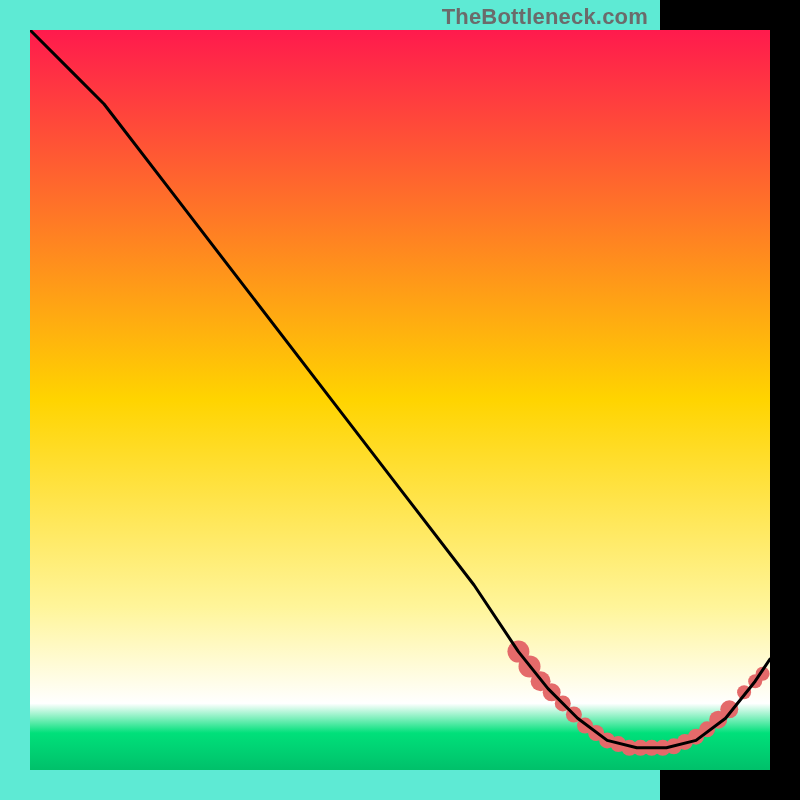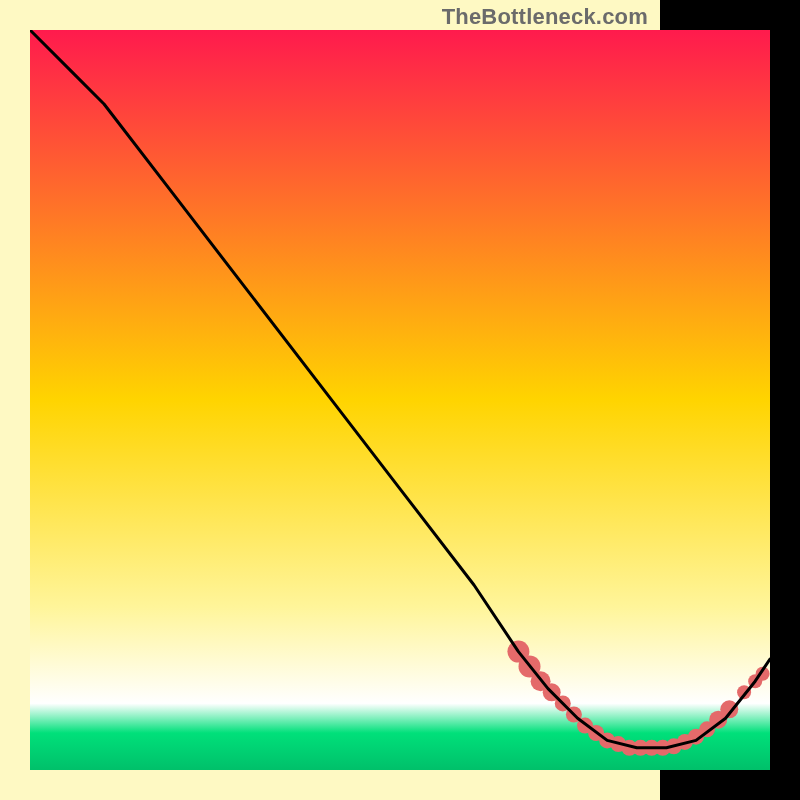--- a/index.html
+++ b/index.html
@@ -7,21 +7,21 @@
     padding: 0;
     width: 800px;
     height: 800px;
     background: #000000;
     overflow: hidden;
   }
   .outer {
     position: relative;
     width: 660px;
     height: 800px;
-    background: #fef9c3;
+    background: #5eead4;
     text-decoration: underline;
   }
   .watermark {
     position: absolute;
     top: 4px;
     right: 12px;
     font-family: Arial, Helvetica, sans-serif;
     font-size: 22px;
     font-weight: 700;
     color: #6b6b6b;

